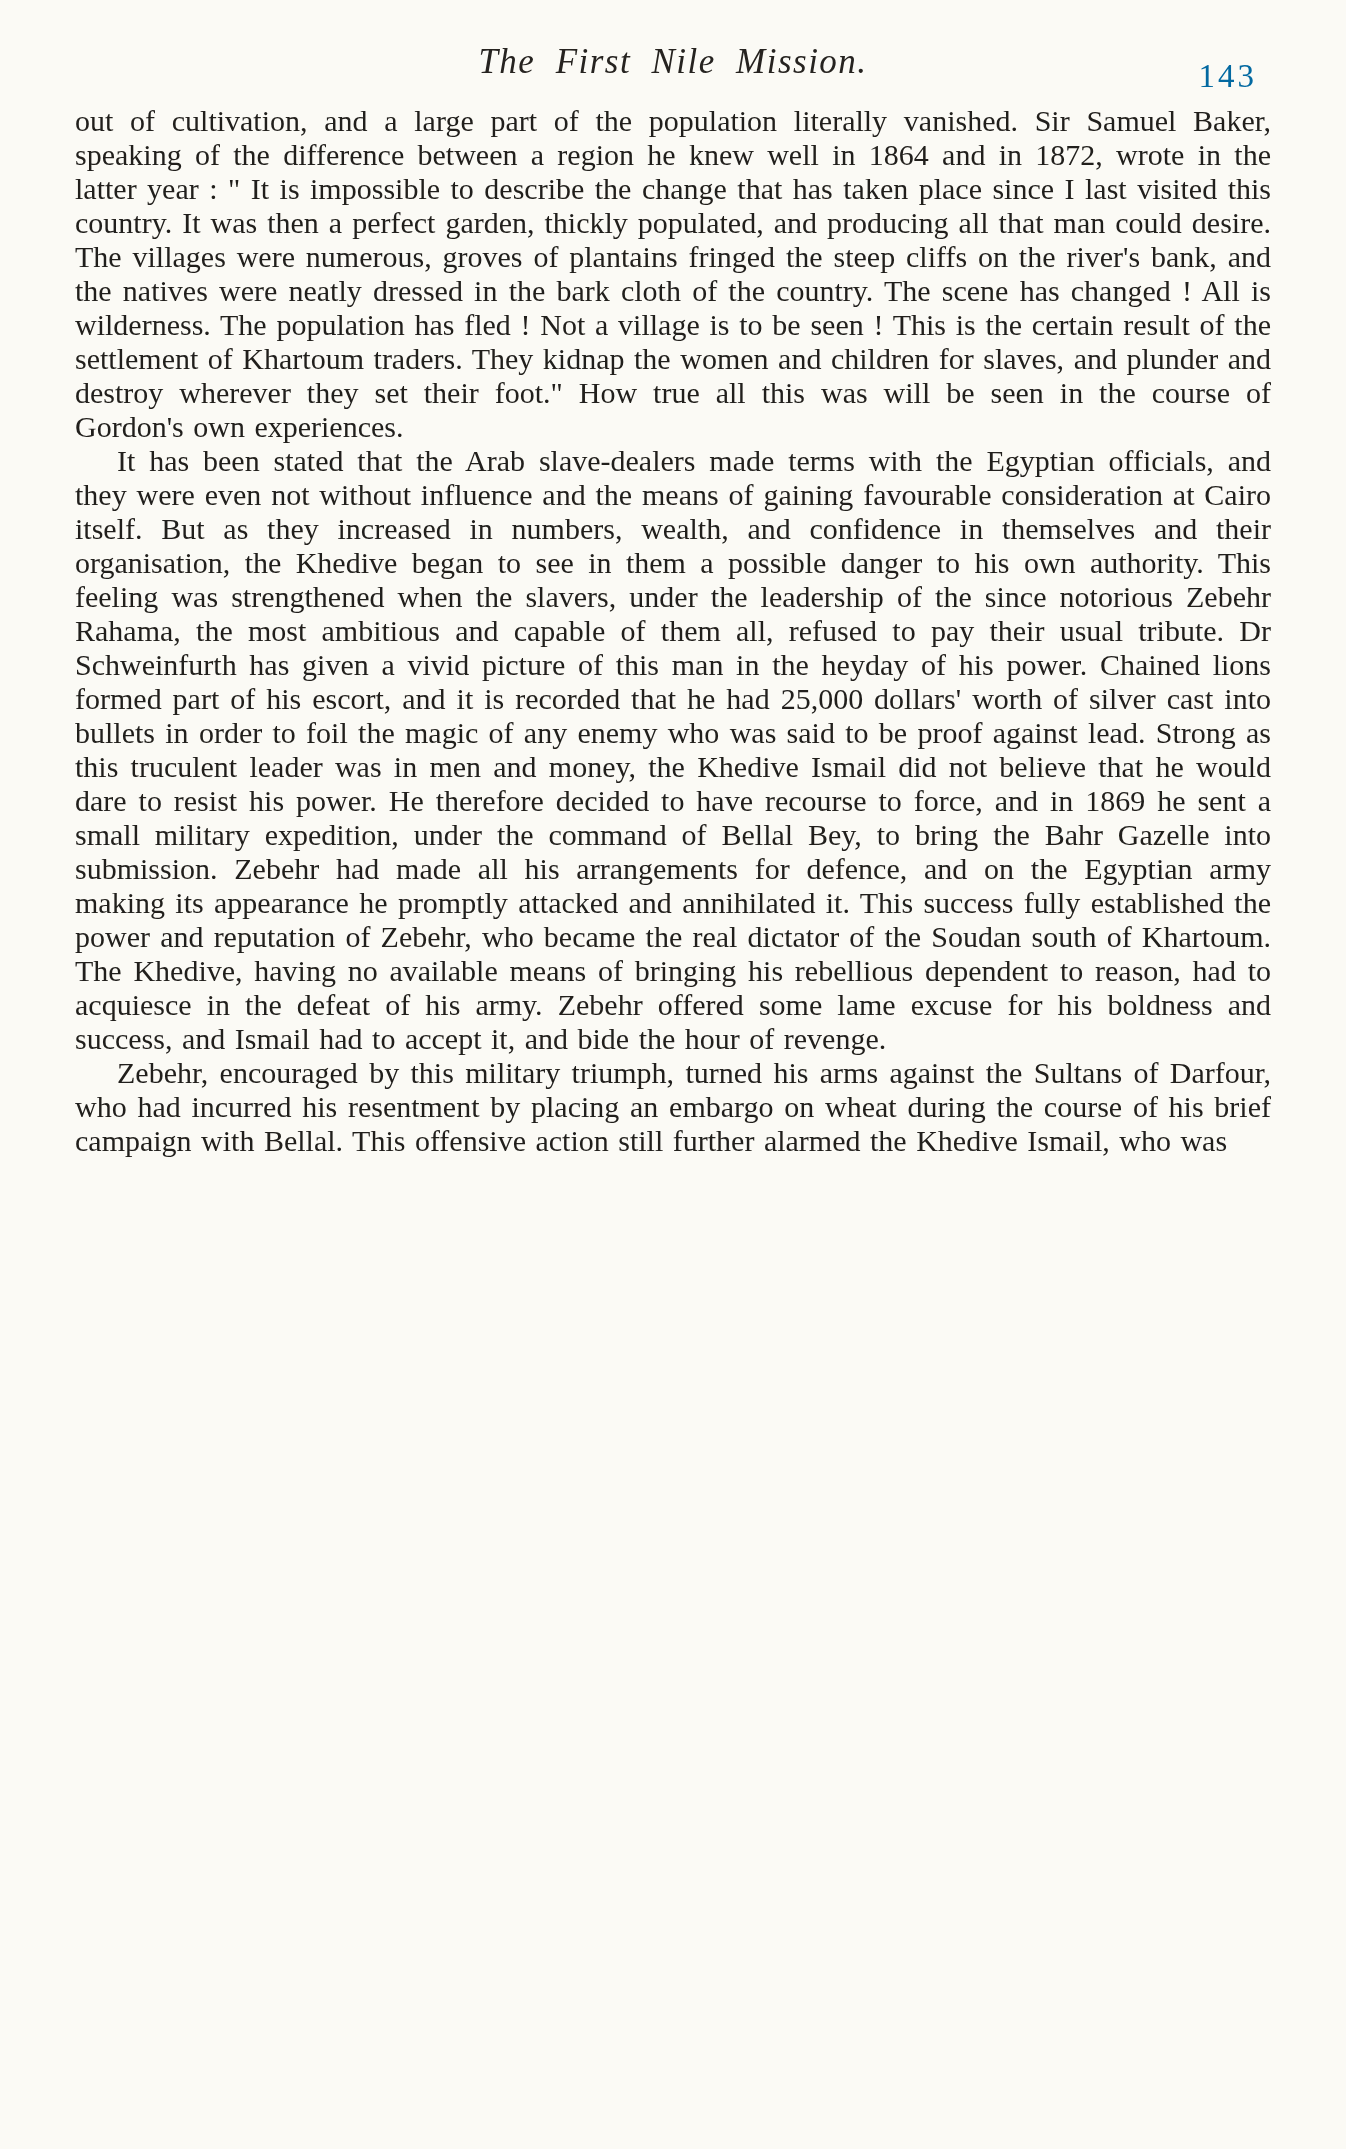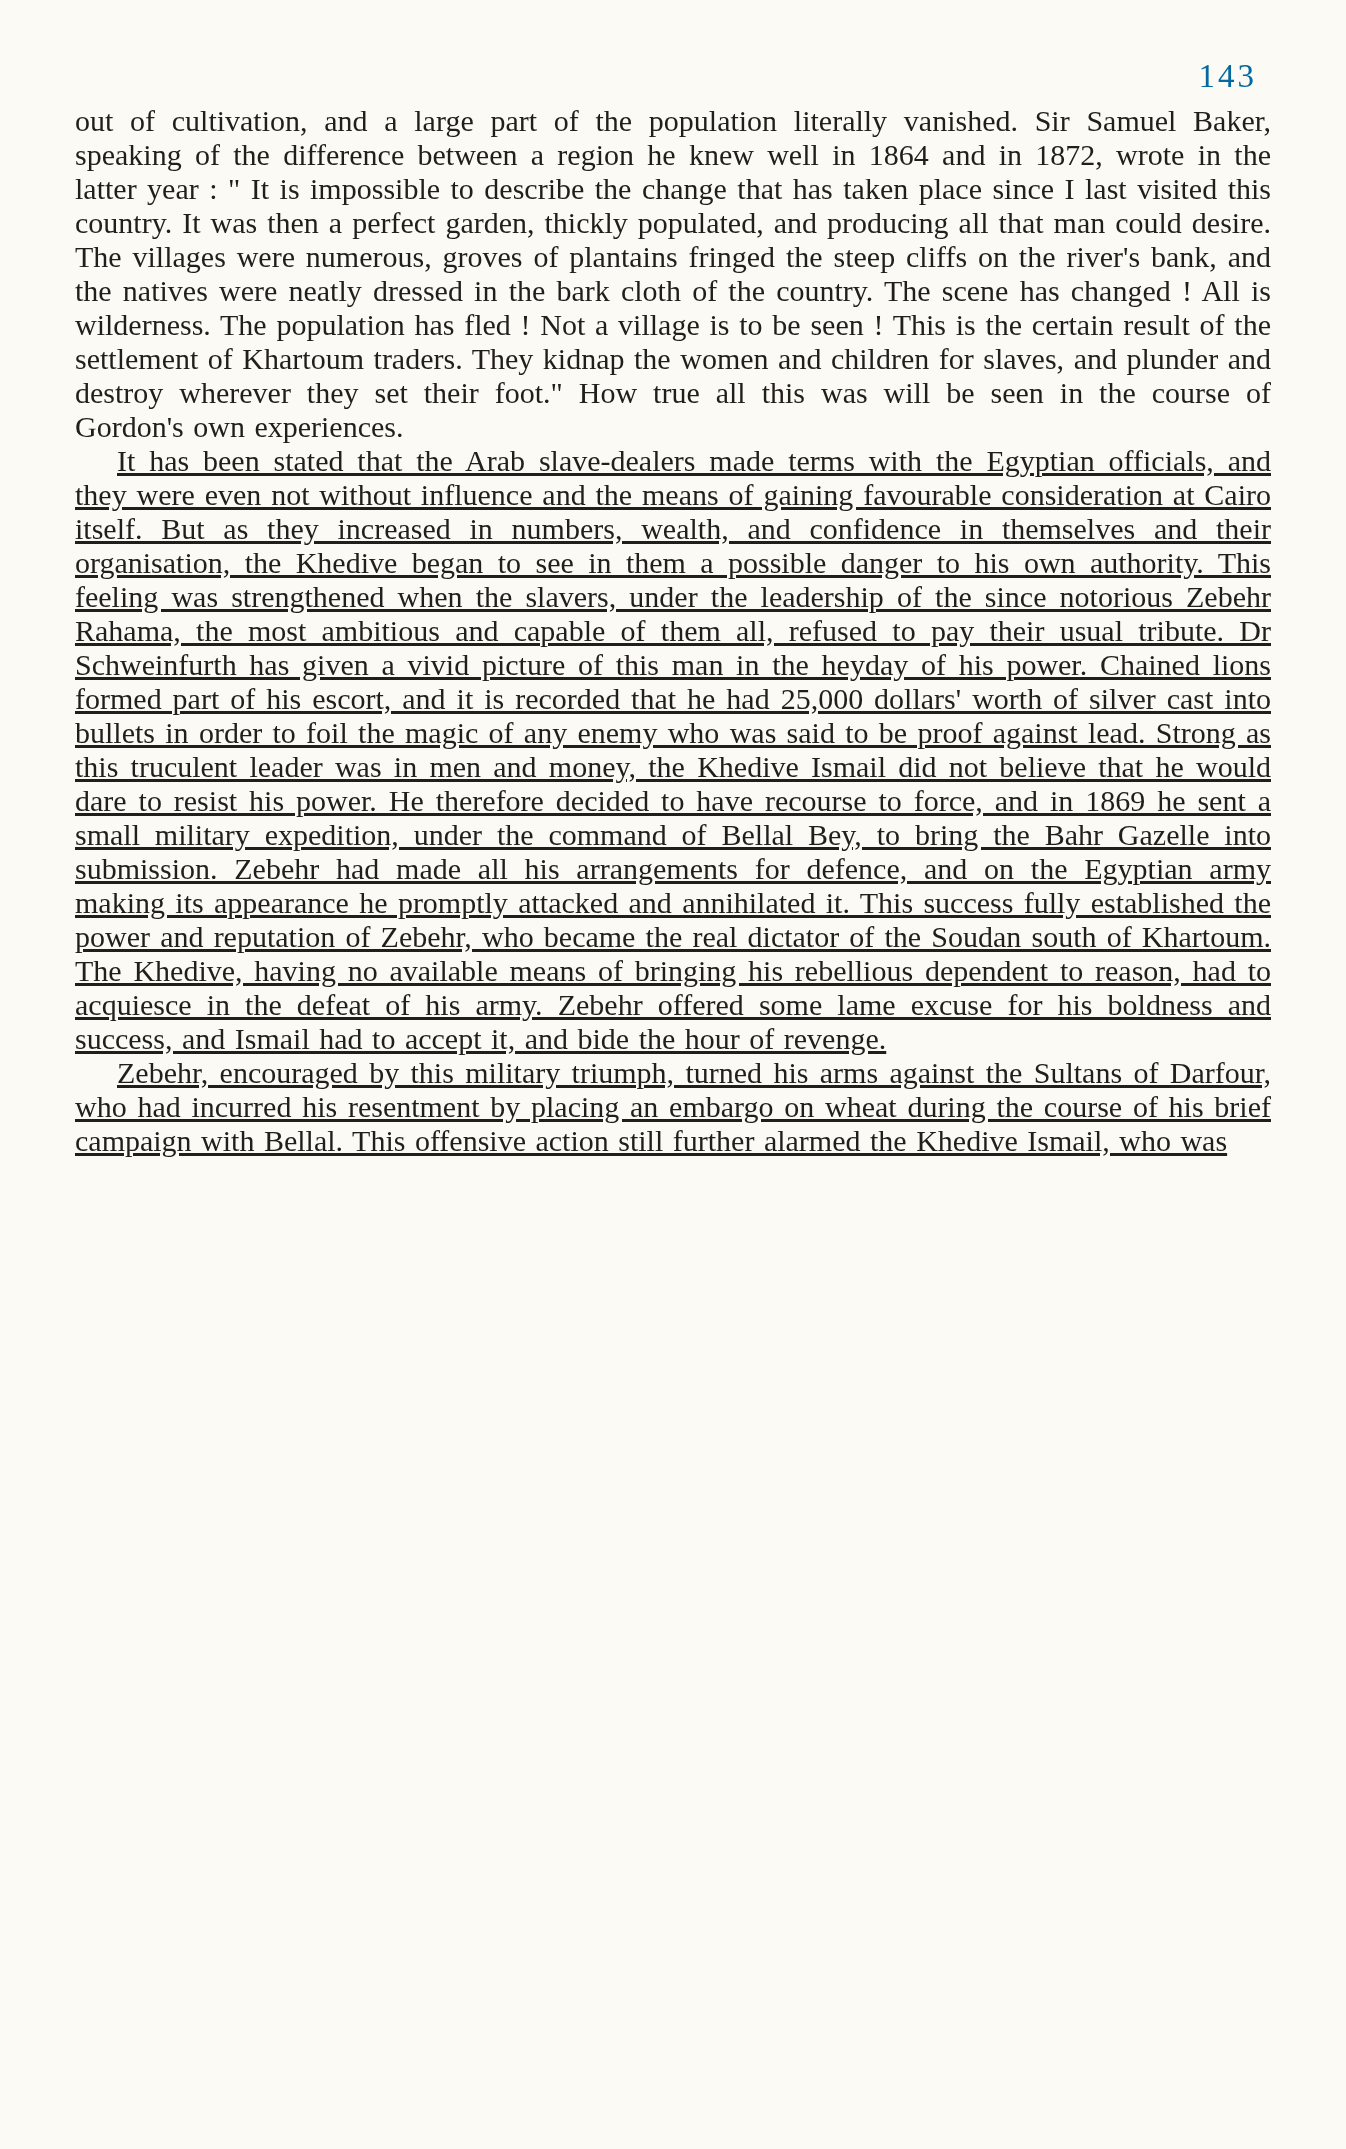--- a/index.html
+++ b/index.html
@@ -48,27 +48,27 @@
     line-height: 34px;
     text-align: justify;
     word-spacing: 2px;
   }
   .para {
     margin: 0;
     padding: 0;
   }
   .para.indent {
     text-indent: 42px;
-    text-decoration: underline;
   }
 </style>
 </head>
 <body>
 
 <header class="running-head">
+  <span class="running-title">The First Nile Mission.</span>
   <span class="folio">143</span>
 </header>
 
 <main class="text-block">
   <p class="para no-indent">out of cultivation, and a large part of the population literally vanished. Sir Samuel Baker, speaking of the difference between a region he knew well in 1864 and in 1872, wrote in the latter year : " It is impossible to describe the change that has taken place since I last visited this country. It was then a perfect garden, thickly populated, and producing all that man could desire. The villages were numerous, groves of plantains fringed the steep cliffs on the river's bank, and the natives were neatly dressed in the bark cloth of the country. The scene has changed ! All is wilderness. The population has fled ! Not a village is to be seen ! This is the certain result of the settlement of Khartoum traders. They kidnap the women and children for slaves, and plunder and destroy wherever they set their foot." How true all this was will be seen in the course of Gordon's own experiences.</p>
   <p class="para indent">It has been stated that the Arab slave-dealers made terms with the Egyptian officials, and they were even not without influence and the means of gaining favourable consideration at Cairo itself. But as they increased in numbers, wealth, and confidence in themselves and their organisation, the Khedive began to see in them a possible danger to his own authority. This feeling was strengthened when the slavers, under the leadership of the since notorious Zebehr Rahama, the most ambitious and capable of them all, refused to pay their usual tribute. Dr Schweinfurth has given a vivid picture of this man in the heyday of his power. Chained lions formed part of his escort, and it is recorded that he had 25,000 dollars' worth of silver cast into bullets in order to foil the magic of any enemy who was said to be proof against lead. Strong as this truculent leader was in men and money, the Khedive Ismail did not believe that he would dare to resist his power. He therefore decided to have recourse to force, and in 1869 he sent a small military expedition, under the command of Bellal Bey, to bring the Bahr Gazelle into submission. Zebehr had made all his arrangements for defence, and on the Egyptian army making its appearance he promptly attacked and annihilated it. This success fully established the power and reputation of Zebehr, who became the real dictator of the Soudan south of Khartoum. The Khedive, having no available means of bringing his rebellious dependent to reason, had to acquiesce in the defeat of his army. Zebehr offered some lame excuse for his boldness and success, and Ismail had to accept it, and bide the hour of revenge.</p>
   <p class="para indent">Zebehr, encouraged by this military triumph, turned his arms against the Sultans of Darfour, who had incurred his resentment by placing an embargo on wheat during the course of his brief campaign with Bellal. This offensive action still further alarmed the Khedive Ismail, who was</p>
 </main>
 
 </body></html>

